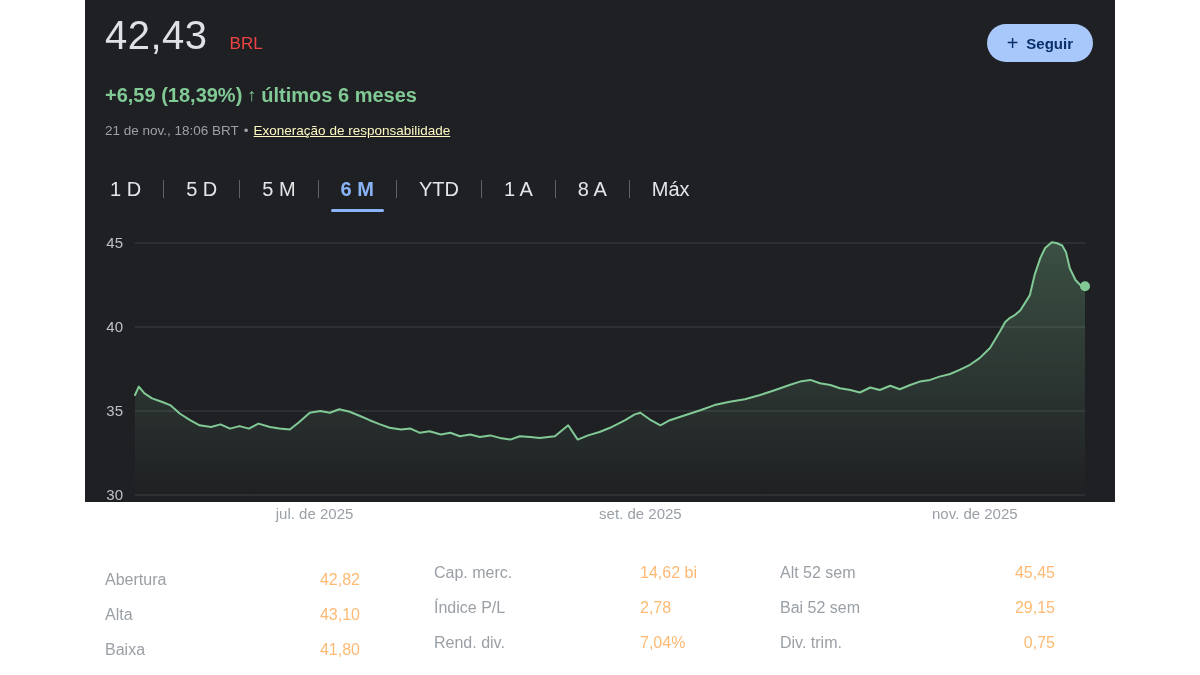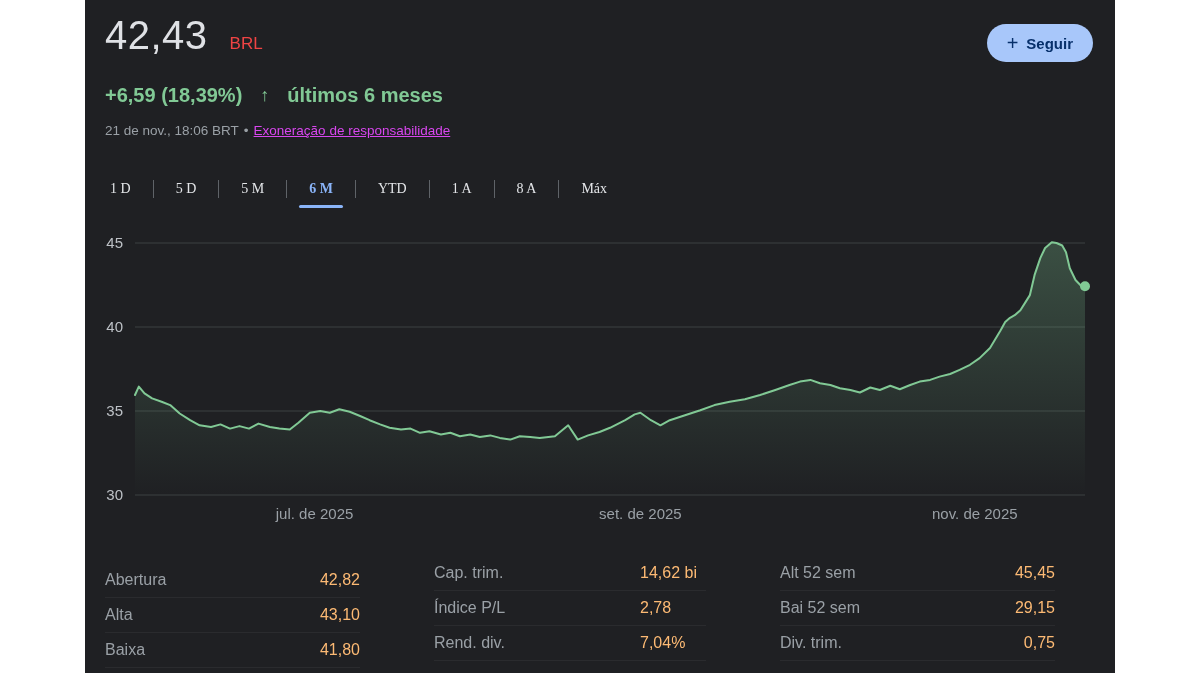--- a/index.html
+++ b/index.html
@@ -4,55 +4,54 @@
 <style>
   * { box-sizing: border-box; }
   html,body { margin:0; padding:0; }
   body {
     width:1200px; height:675px; background:#ffffff;
     font-family:"Liberation Sans","DejaVu Sans",sans-serif;
     overflow:hidden;
   }
   .page { position:relative; width:1200px; height:675px; background:#ffffff; }
   .panel {
-    position:absolute; left:85px; top:0; width:1030px; height:673px;
+    position:absolute; left:85px; top:0; width:1030px; height:502px;
     background:#1f2023; color:#e8eaed;
   }
 
   
   .price-row { position:absolute; left:20px; top:13px; display:flex; align-items:baseline; }
   .price { font-size:40px; font-weight:400; color:#dfe1e5; letter-spacing:.5px; }
   .currency { font-size:17px; color:#ef4444; margin-left:22px; }
 
   .follow-btn {
     position:absolute; top:24px; right:22px; height:38px; padding:0 20px;
     display:flex; align-items:center; gap:8px;
     background:#a8c7fa; color:#07306b; border:none; border-radius:19px;
     font-family:inherit; font-size:15px; font-weight:600; cursor:pointer;
   }
   .follow-btn .plus { font-size:20px; font-weight:400; line-height:1; }
 
   .change-line {
-    position:absolute; left:20px; top:84px; display:flex; align-items:center; gap:18px;
+    position:absolute; left:20px; top:84px; display:flex; align-items:center; gap:5px;
     font-size:20px; font-weight:600; color:#81c995;
   }
   .change-line .arrow { font-size:18px; }
 
   .date-line {
     position:absolute; left:20px; top:123px; font-size:13.5px; color:#9aa0a6;
   }
   .date-line .sep { margin:0 5px; }
-  .date-line a { color:#d946ef; text-decoration:underline; }
+  .date-line a { color:#fef9c3; text-decoration:underline; }
 
   
   .tabs { position:absolute; left:5px; top:171px; height:36px; display:flex; align-items:center; }
   .tab {
-    position:relative; padding:7px 20px; font-size:14px; color:#e3e5e8; cursor:pointer;
+    position:relative; padding:7px 20px; font-size:20px; color:#e3e5e8; cursor:pointer;
     white-space:nowrap;
-    font-family:Liberation Serif, serif;
   }
   .tab.selected { color:#8ab4f8; font-weight:600; }
   .tab.selected::after {
     content:""; position:absolute; left:10px; right:10px; bottom:-4px; height:3px;
     border-radius:3px; background:#8ab4f8;
   }
   .tab-divider { width:1px; height:18px; background:#5f6368; margin:0 2px; }
 
   
   svg.chart { position:absolute; left:0; top:225px; width:1030px; height:300px; display:block;
@@ -152,21 +151,21 @@
             <span class="stat-label">Alta</span>
             <span class="stat-value">43,10</span>
           </div>
           <div class="stat-row">
             <span class="stat-label">Baixa</span>
             <span class="stat-value">41,80</span>
           </div>
         </div>
         <div class="stat-col">
           <div class="stat-row">
-            <span class="stat-label">Cap. trim.</span>
+            <span class="stat-label">Cap. merc.</span>
             <span class="stat-value">14,62 bi</span>
           </div>
           <div class="stat-row">
             <span class="stat-label">Índice P/L</span>
             <span class="stat-value">2,78</span>
           </div>
           <div class="stat-row">
             <span class="stat-label">Rend. div.</span>
             <span class="stat-value">7,04%</span>
           </div>

